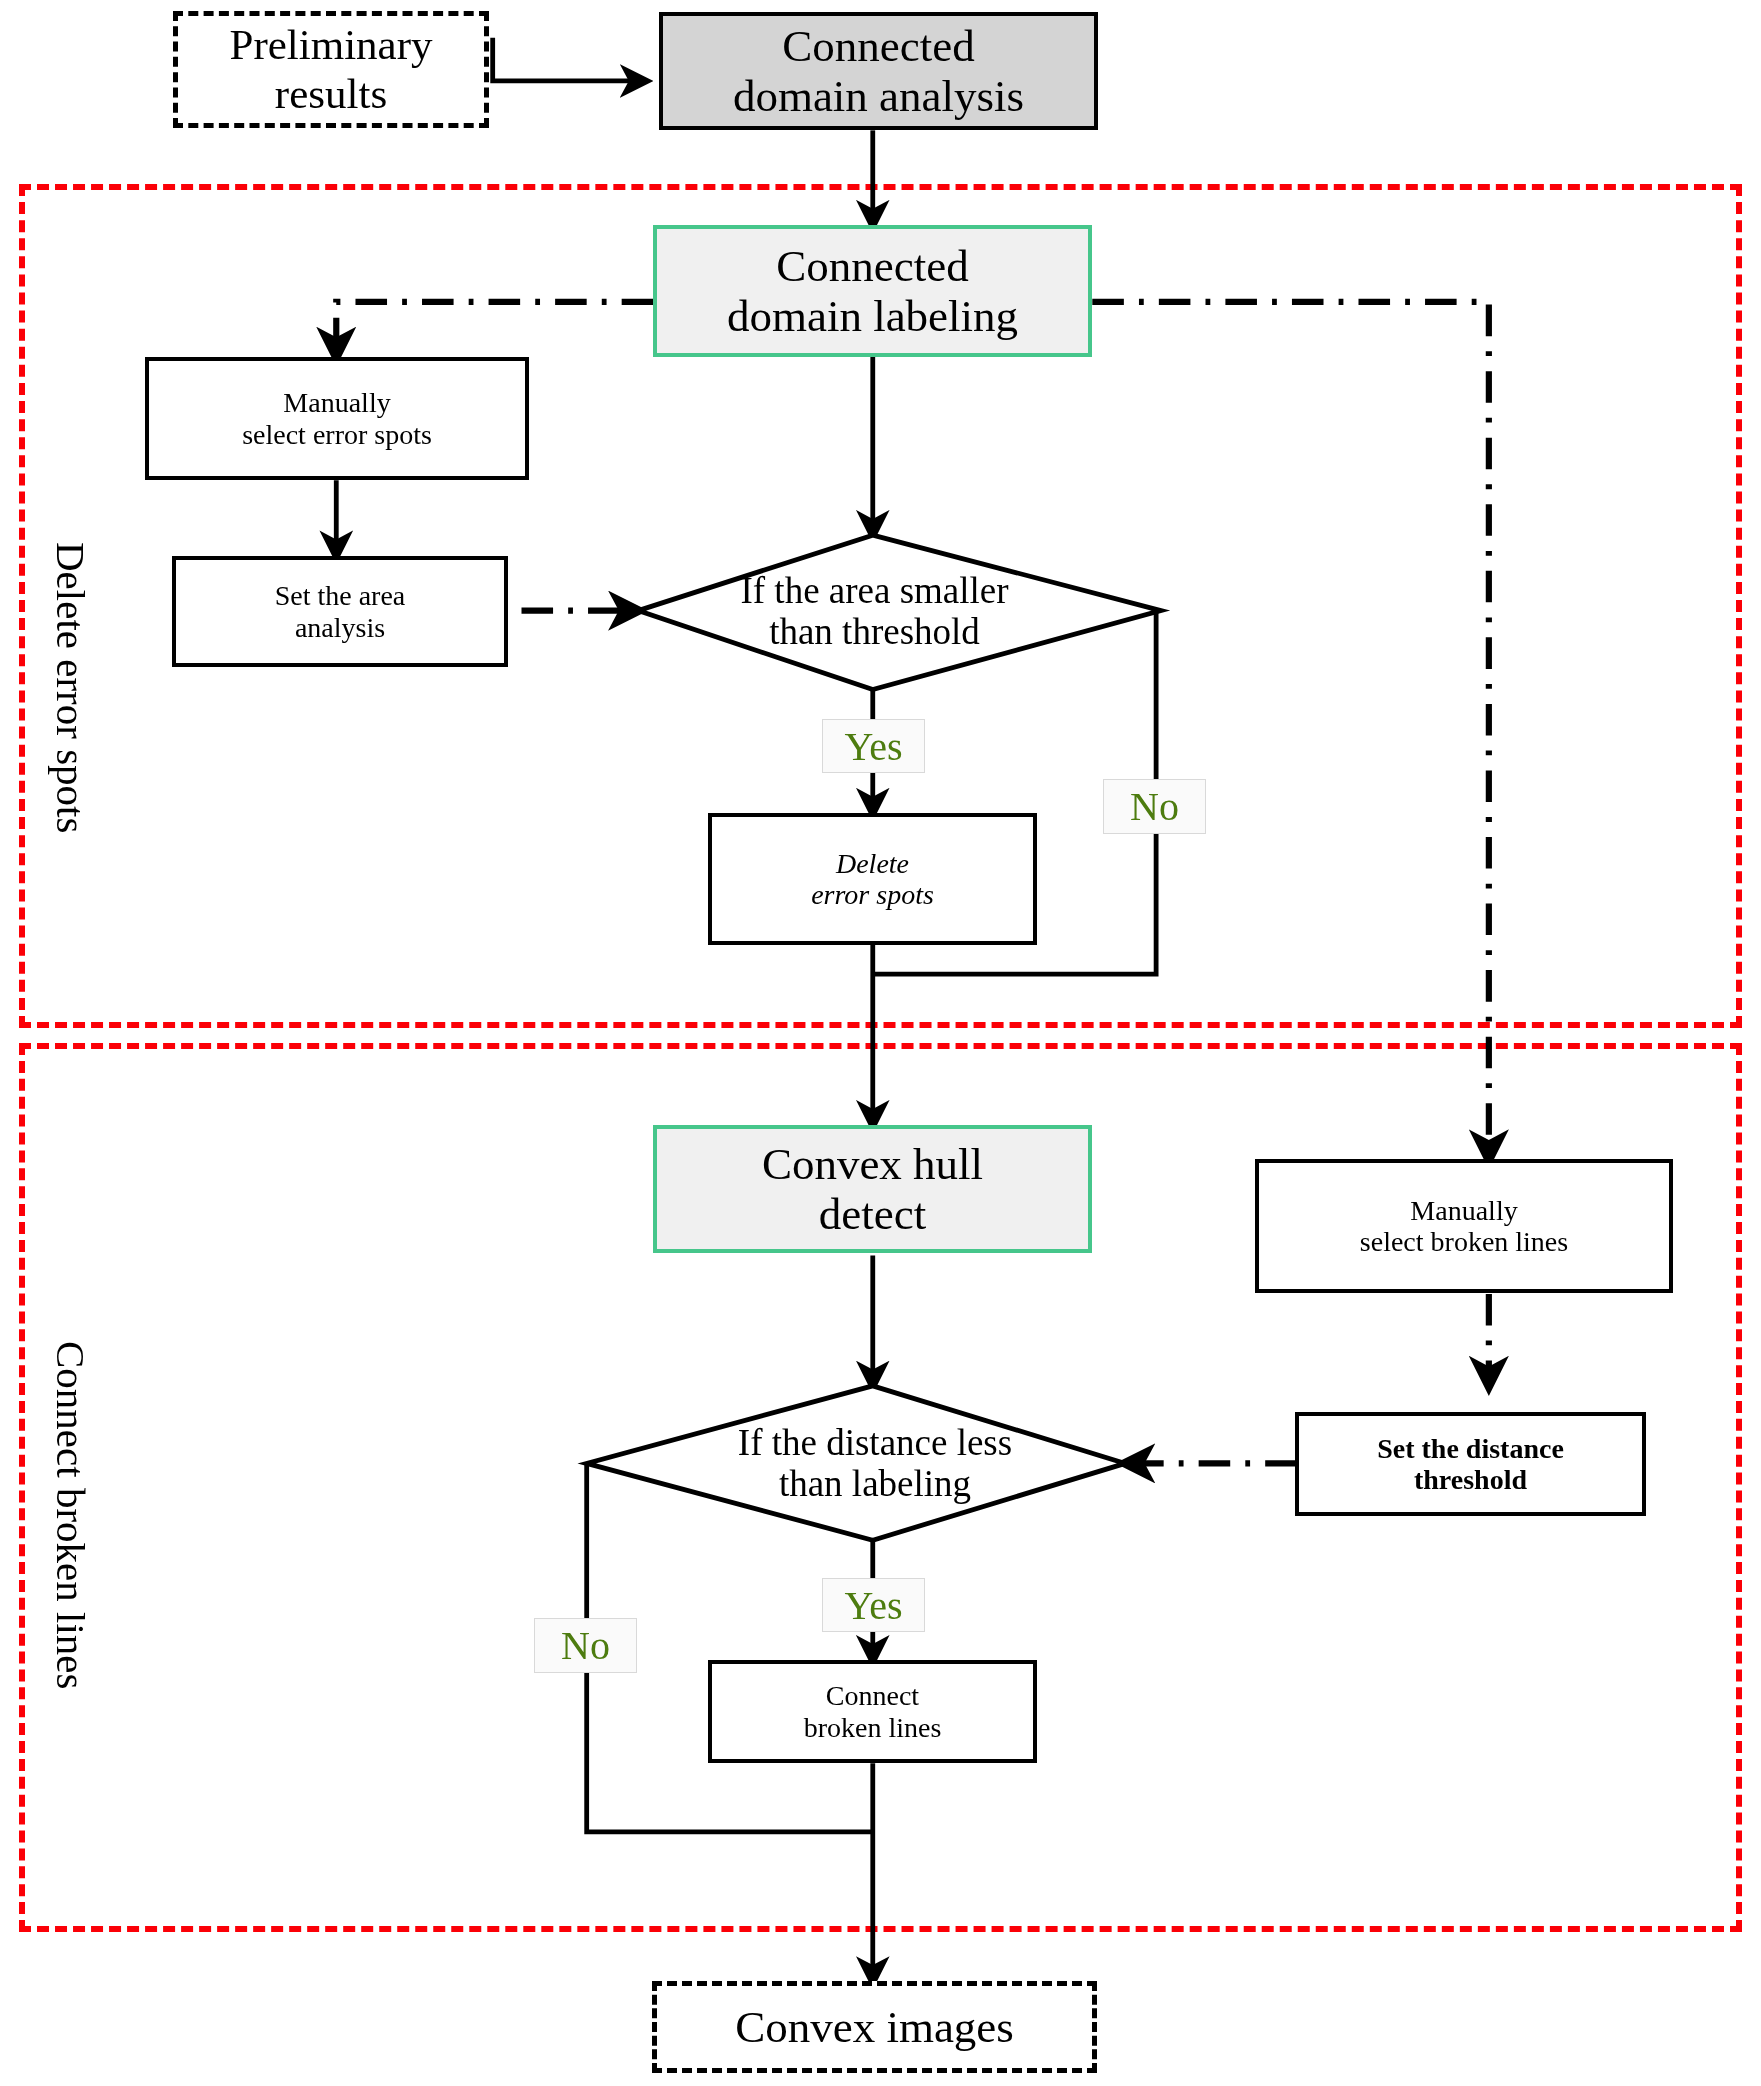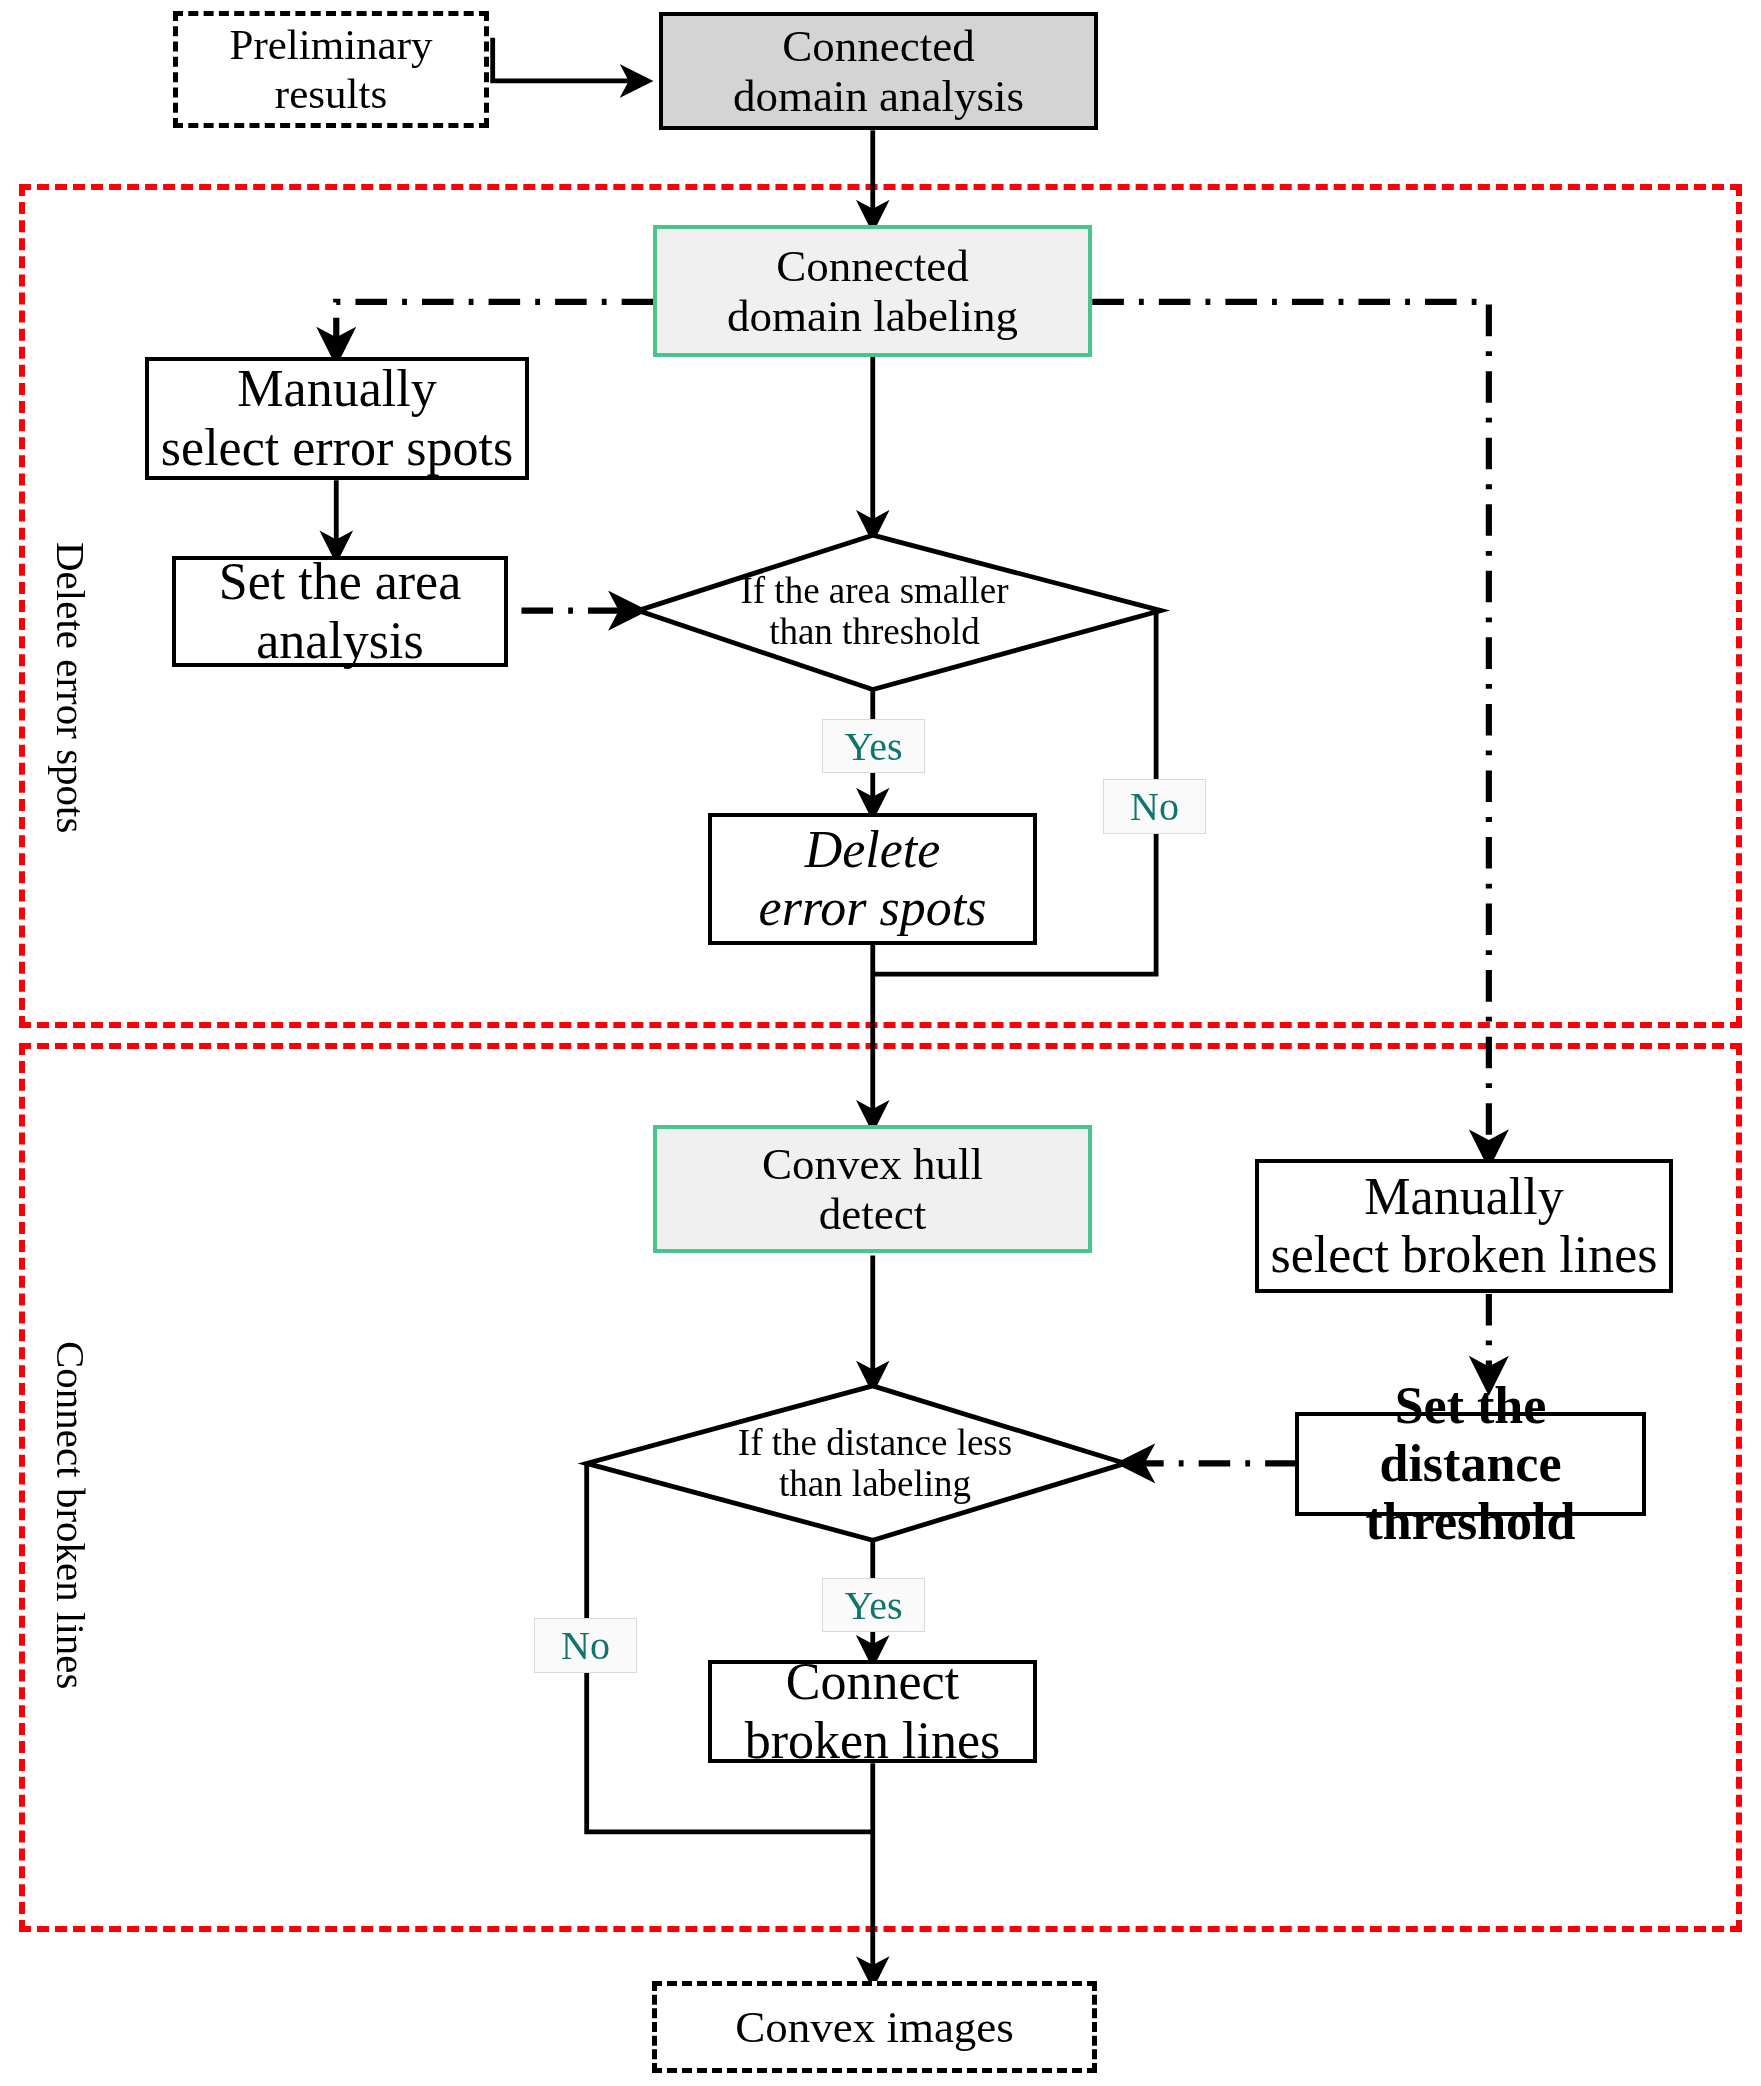--- a/index.html
+++ b/index.html
@@ -4,28 +4,28 @@
 <style>
   html,body{margin:0;padding:0;background:#ffffff;}
   body{font-family:"Liberation Serif", serif;}
   #canvas{position:relative;width:1762px;height:2087px;background:#fff;overflow:hidden;}
 
   
   .node{position:absolute;box-sizing:border-box;display:flex;align-items:center;
         justify-content:center;text-align:center;line-height:1.12;color:#000;
         font-family:"Liberation Serif", serif;}
 
-  .solid-box{border:4.1px solid #000;background:#fff;font-size:52px;}
+  .solid-box{border:4.1px solid #000;background:#fff;font-size:28px;}
   .dashed-box{border:5.5px dashed #000;background:#fff;font-size:43px;}
   .shaded-box{border:4.1px solid #000;background:#d4d4d4;font-size:45px;}
   .green-box{border:4.8px solid #46c68b;background:#f0f0f0;font-size:45px;}
 
   .label-chip{position:absolute;box-sizing:border-box;border:1.4px solid #d9d9d9;
               background:#fafafa;display:flex;align-items:center;justify-content:center;
-              font-size:40px;color:#0f766e;font-family:"Liberation Serif", serif;z-index:6;}
+              font-size:40px;color:#4d7c0f;font-family:"Liberation Serif", serif;z-index:6;}
 
   
   .group{position:absolute;box-sizing:border-box;border:6.2px dashed #fb0007;background:transparent;}
 
   
   .vcaption{position:absolute;font-size:41px;color:#000;white-space:nowrap;
             transform-origin:left top;transform:rotate(90deg);
             font-family:"Liberation Serif", serif;}
 
   svg.overlay{position:absolute;left:0;top:0;width:1762px;height:2087px;pointer-events:none;}

